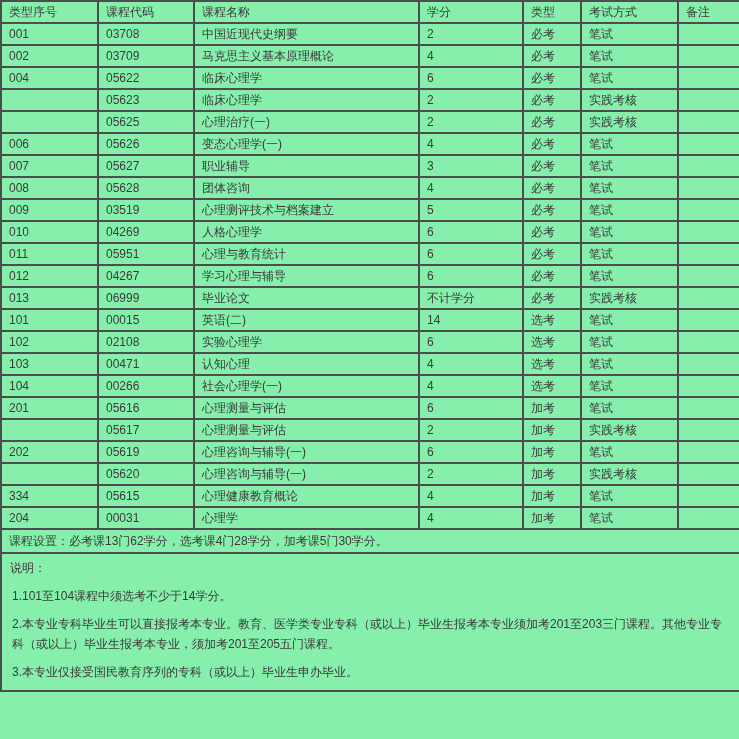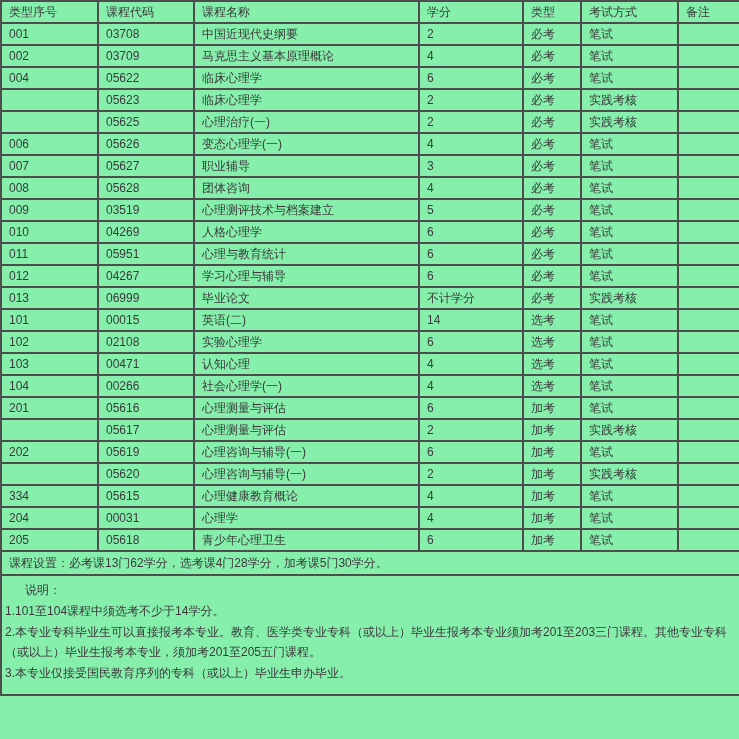--- a/index.html
+++ b/index.html
@@ -38,22 +38,22 @@
     height: 24px;
     margin-top: 20px;
   }
   table.course-table td.notes-cell {
     height: 120px;
     vertical-align: top;
     white-space: normal;
     padding: 4px 6px 0 2px;
     line-height: 20px;
   }
-  .notes-title { margin-left: 21px; }
-  .note-line { margin: 1px; }
+  .notes-title { margin-left: 6px; }
+  .note-line { margin: 8px; }
 </style>
 </head>
 <body>
 
 <div class="page">
   <table class="course-table">
     <colgroup>
       <col style="width:97px">
       <col style="width:96px">
       <col style="width:225px">
@@ -274,29 +274,20 @@
         </tr>
         <tr>
           <td>204</td>
           <td>00031</td>
           <td>心理学</td>
           <td>4</td>
           <td>加考</td>
           <td>笔试</td>
           <td></td>
         </tr>
-        <tr>
-          <td>205</td>
-          <td>05618</td>
-          <td>青少年心理卫生</td>
-          <td>6</td>
-          <td>加考</td>
-          <td>笔试</td>
-          <td></td>
-        </tr>
       </tbody>
     <tbody>
       <tr>
         <td class="summary-cell" colspan="7">课程设置：必考课13门62学分，选考课4门28学分，加考课5门30学分。</td>
       </tr>
       <tr>
         <td class="notes-cell" colspan="7">
           <div class="notes-title">说明：</div>
           <div id="notes-list">
               <div class="note-line">1.101至104课程中须选考不少于14学分。</div>

